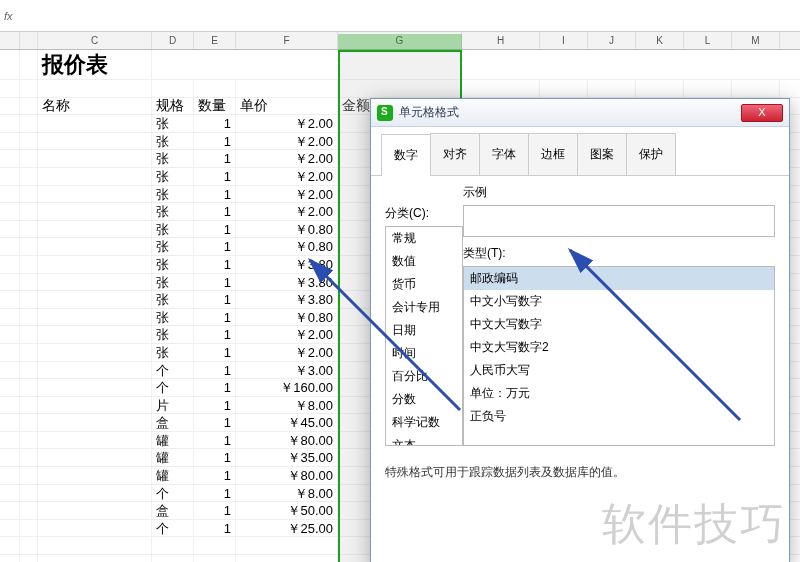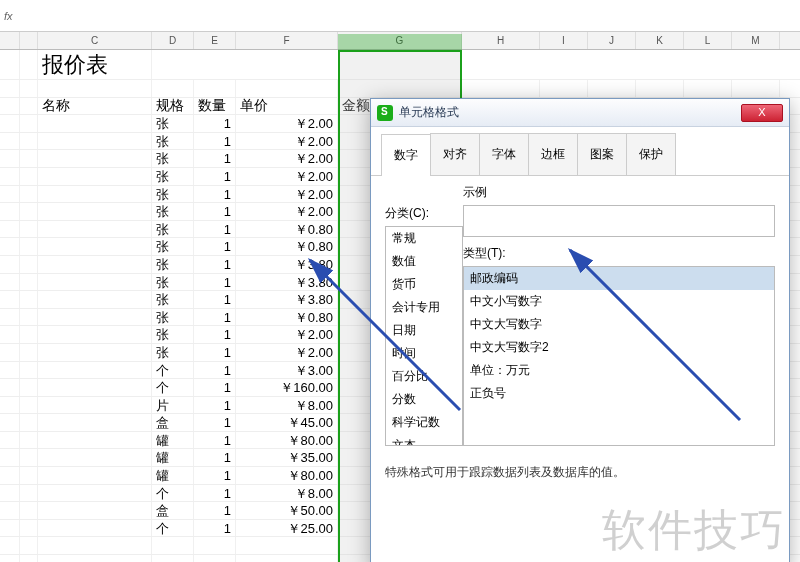--- a/index.html
+++ b/index.html
@@ -7,21 +7,21 @@
 .fx-bar { height:32px; border-bottom:1px solid #ccc; font-size:11px; color:#666; padding-left:4px; display:flex; align-items:center; gap:6px; }
 .fx-bar span.lbl { font-style:italic; }
 .grid { position:relative; }
 .col-headers { display:flex; height:18px; background:#f3f3f3; border-bottom:1px solid #bbb; font-size:10px; color:#555; }
 .col-headers div { border-right:1px solid #ddd; text-align:center; line-height:18px; }
 .cw-A{width:20px}.cw-B{width:18px}.cw-C{width:114px}.cw-D{width:42px}.cw-E{width:42px}.cw-F{width:102px}.cw-G{width:124px}.cw-H{width:78px}.cw-I{width:48px}.cw-J{width:48px}.cw-K{width:48px}.cw-L{width:48px}.cw-M{width:48px}
 .rows { font-size:13px; }
 .row { display:flex; height:17.6px; border-bottom:1px solid #eee; }
 .row div { border-right:1px solid #f0f0f0; padding:0 4px; line-height:17.6px; white-space:nowrap; overflow:hidden; }
 .title-row { height:30px; }
-.title-row .title { font-size:22px; font-weight:400; line-height:30px; font-family:"SimSun"; }
+.title-row .title { font-size:22px; font-weight:700; line-height:30px; font-family:"SimSun"; }
 .hdr-row div { font-weight:400; font-family:Liberation Mono, monospace; font-size:14px; }
 .num-r { text-align:right; }
 .col-sel { position:absolute; left:338px; top:18px; width:124px; height:544px; border:2px solid #1ba01b; background:rgba(200,200,200,0.25); pointer-events:none; }
 .col-sel::before { content:""; position:absolute; top:-18px; left:-2px; width:124px; height:18px; background:#1ba01b; opacity:0.35; }
 
 
 .dialog { position:absolute; left:370px; top:98px; width:420px; height:470px; background:#fff; border:1px solid #7a9ac0; box-shadow:0 4px 20px rgba(0,0,0,.3); font-size:12px; }
 .dlg-title { height:28px; background:linear-gradient(#fdfdfe,#e6ecf5); border-bottom:1px solid #c8d2e0; display:flex; align-items:center; padding:0 6px; }
 .dlg-title .ico { width:16px; height:16px; background:#1aad19; border-radius:3px; margin-right:6px; position:relative; }
 .dlg-title .ico::after{content:"S";color:#fff;font-size:10px;font-weight:bold;position:absolute;left:4px;top:1px;}
@@ -40,21 +40,21 @@
 .type-list { border:1px solid #bbb; height:180px; overflow:auto; }
 .type-list div { padding:3px 6px; cursor:pointer; }
 .type-list div.sel { background:#cde; }
 .note { padding:10px 14px; font-size:12px; color:#333; }
 
 
 .arrow { position:absolute; pointer-events:none; }
 .arrow svg { overflow:visible; }
 
 
-.watermark { position:absolute; right:14px; bottom:2px; font-size:44px; color:rgba(120,120,120,0.35); font-family:Liberation Serif, serif; letter-spacing:2px; pointer-events:none; }
+.watermark { position:absolute; right:14px; bottom:8px; font-size:44px; color:rgba(120,120,120,0.35); font-family:Liberation Serif, serif; letter-spacing:2px; pointer-events:none; }
 </style>
 </head>
 <body>
 
 <div class="fx-bar">
   <span class="lbl">fx</span>
 </div>
 
 <div class="grid">
   <div class="col-headers">
@@ -549,20 +549,21 @@
     </div>
     <div class="right-col">
       <span class="cat-label">示例</span>
       <div class="sample-box"></div>
       <span class="type-label">类型(T):</span>
       <div class="type-list" id="type-list">
           <div class="sel">邮政编码</div>
           <div>中文小写数字</div>
           <div>中文大写数字</div>
           <div>中文大写数字2</div>
+          <div>人民币大写</div>
           <div>单位：万元</div>
           <div>正负号</div>
         </div>
     </div>
   </div>
   <div class="note">特殊格式可用于跟踪数据列表及数据库的值。</div>
 </div>
 
 <div class="arrow" style="left:300px;top:250px">
   <svg width="170" height="170">

